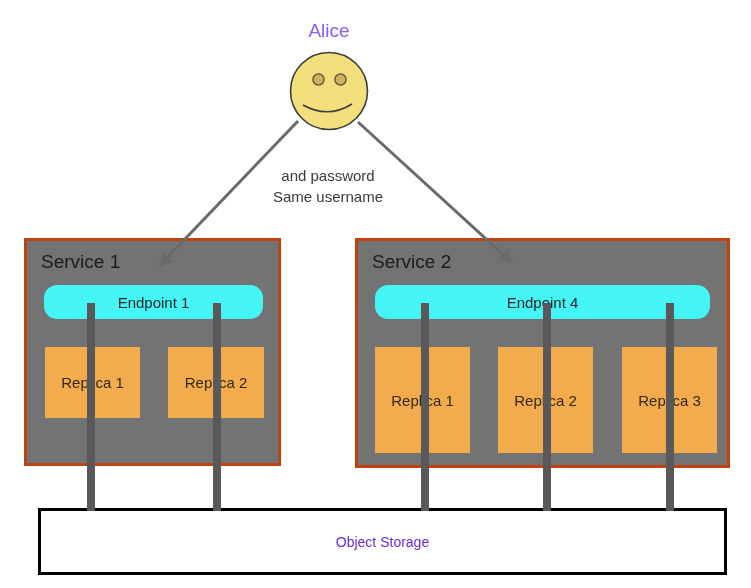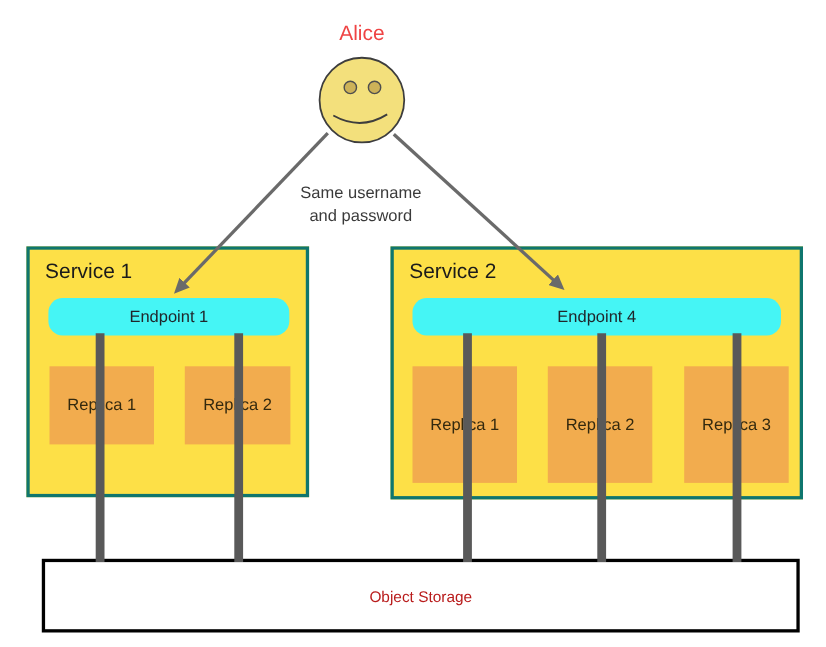--- a/index.html
+++ b/index.html
@@ -18,39 +18,39 @@
     pointer-events: none;
   }
   .lines-layer  { z-index: 2; }
   .figure-layer { z-index: 4; }
 
   .alice-label {
     position: absolute;
     left: 279px; top: 20px; width: 100px;
     text-align: center;
     font-size: 19px;
-    color: #ef4444;
+    color: #8b5cf6;
     z-index: 4;
   }
 
   .annotation {
     position: absolute;
     left: 238px; top: 165px; width: 180px;
     text-align: center;
     font-size: 15px;
     line-height: 21px;
     color: #3a3a3a;
     z-index: 3;
   }
 
   .service {
     position: absolute;
-    top: 224px;
-    background: #fde047;
-    border: 3px solid #0f766e;
+    top: 238px;
+    background: #737373;
+    border: 3px solid #c2410c;
     box-sizing: border-box;
     z-index: 1;
   }
   .service-1 { left: 24px;  width: 257px; height: 228px; }
   .service-2 { left: 355px; width: 375px; height: 230px; }
 
   .service-label {
     position: absolute;
     left: 14px; top: 10px;
     font-size: 19px;
@@ -96,21 +96,21 @@
     position: absolute;
     left: 38px; top: 508px;
     width: 689px; height: 67px;
     background: #ffffff;
     border: 3px solid #000000;
     box-sizing: border-box;
     display: flex;
     align-items: center;
     justify-content: center;
     font-size: 14px;
-    color: #b91c1c;
+    color: #6d28d9;
     z-index: 1;
   }
 </style>
 </head>
 <body>
 
 <div class="stage">
 
   <svg class="layer lines-layer" viewBox="0 0 751 588">
     <line x1="91" y1="303" x2="91" y2="511" stroke="#595959" stroke-width="8"></line>
@@ -134,22 +134,22 @@
 
     <g>
       <circle cx="329" cy="91" r="38.5" fill="#F3E07C" stroke="#3d3d3d" stroke-width="1.6"></circle>
       <circle cx="318.5" cy="79.5" r="5.6" fill="#CDB258" stroke="#4e4e4e" stroke-width="1.3"></circle>
       <circle cx="340.5" cy="79.5" r="5.6" fill="#CDB258" stroke="#4e4e4e" stroke-width="1.3"></circle>
       <path d="M303,105 Q328,119 352,104" fill="none" stroke="#3d3d3d" stroke-width="1.7"></path>
     </g>
   </svg>
 
   <div class="annotation">
+    <div>and password</div>
     <div>Same username</div>
-    <div>and password</div>
   </div>
 
   <div class="service service-1">
     <div class="service-label">Service 1</div>
     <div class="endpoint endpoint-1">
       <span>Endpoint 1</span>
     </div>
     <div class="replica s1-r1">
       <span>Replica 1</span>
     </div>

